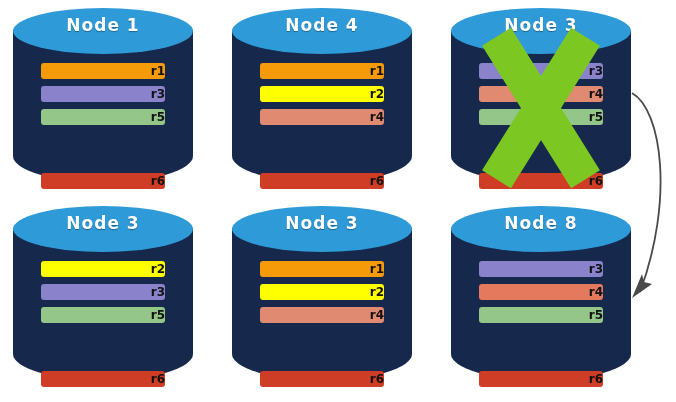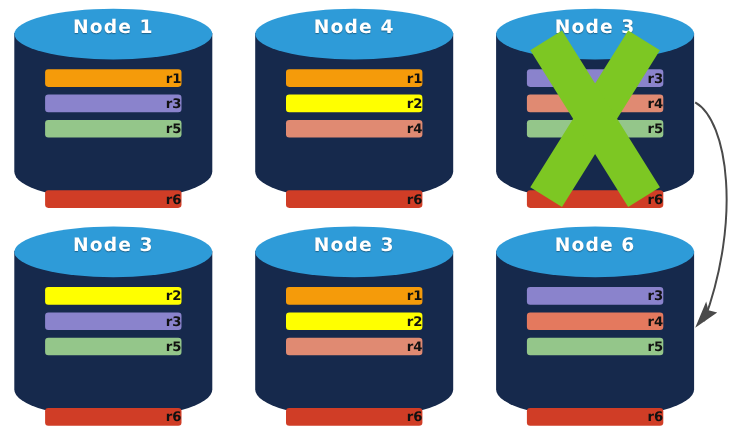--- a/index.html
+++ b/index.html
@@ -146,21 +146,21 @@
       <div class="stripes">
         <div class="stripe" style="background: rgb(245, 155, 10);">r1</div>
         <div class="stripe" style="background: rgb(255, 255, 0);">r2</div>
         <div class="stripe" style="background: rgb(224, 138, 114);">r4</div>
         <div class="stripe" style="background: rgb(208, 61, 38);">r6</div>
       </div>
     </div>
     <div class="node" style="left: 451px; top: 206px;">
       <div class="cyl-body"></div>
       <div class="cyl-top" style="background: rgb(46, 155, 216);"></div>
-      <div class="node-title">Node 6</div>
+      <div class="node-title">Node 8</div>
       <div class="stripes">
         <div class="stripe" style="background: rgb(138, 131, 204);">r3</div>
         <div class="stripe" style="background: rgb(228, 121, 94);">r4</div>
         <div class="stripe" style="background: rgb(148, 198, 138);">r5</div>
         <div class="stripe" style="background: rgb(208, 61, 38);">r6</div>
       </div>
     </div>
     <svg class="arrow" viewBox="0 0 76 250" width="76" height="250">
       <path d="M 32 23 C 62 40, 74 130, 40 222" fill="none" stroke="#4a4a4a" stroke-width="1.8"></path>
       <path d="M 32 228 L 52 214 L 44 212 L 42 204 Z" fill="#4a4a4a"></path>

